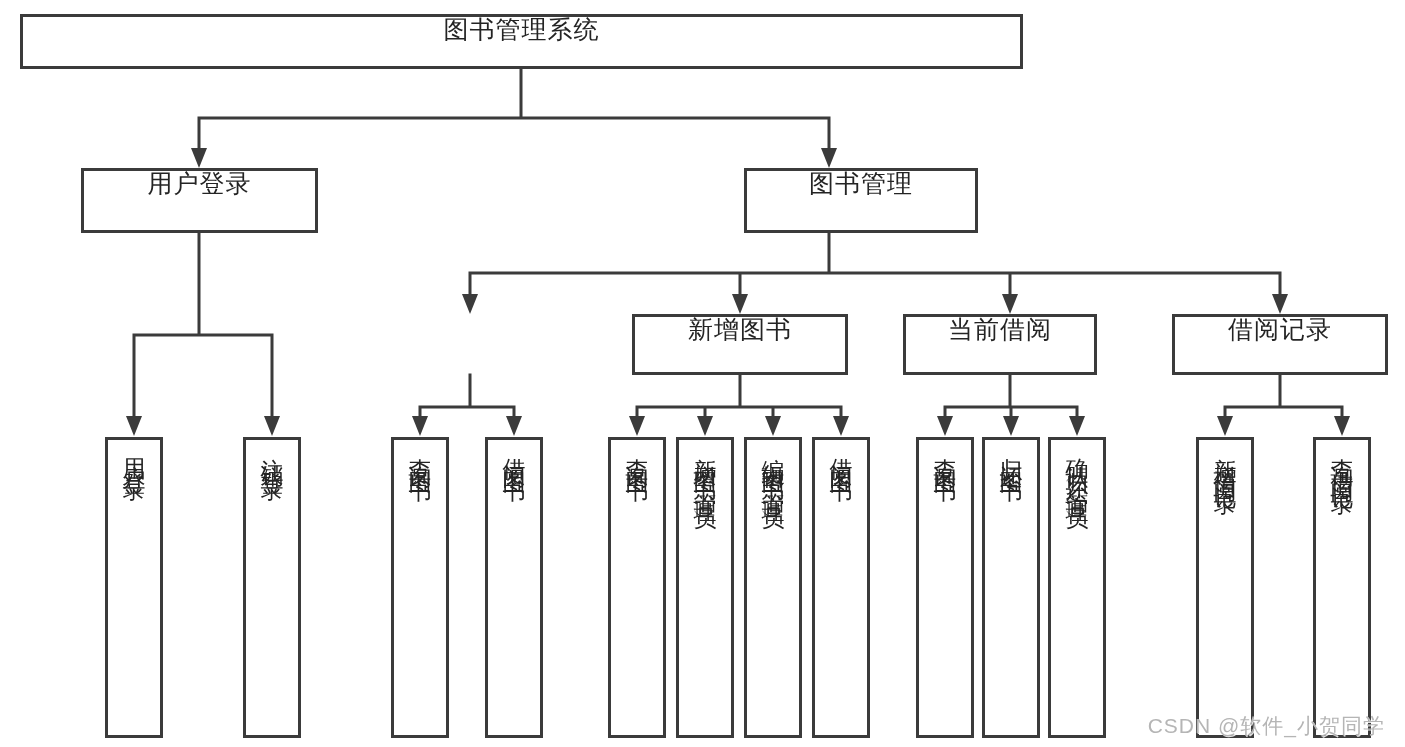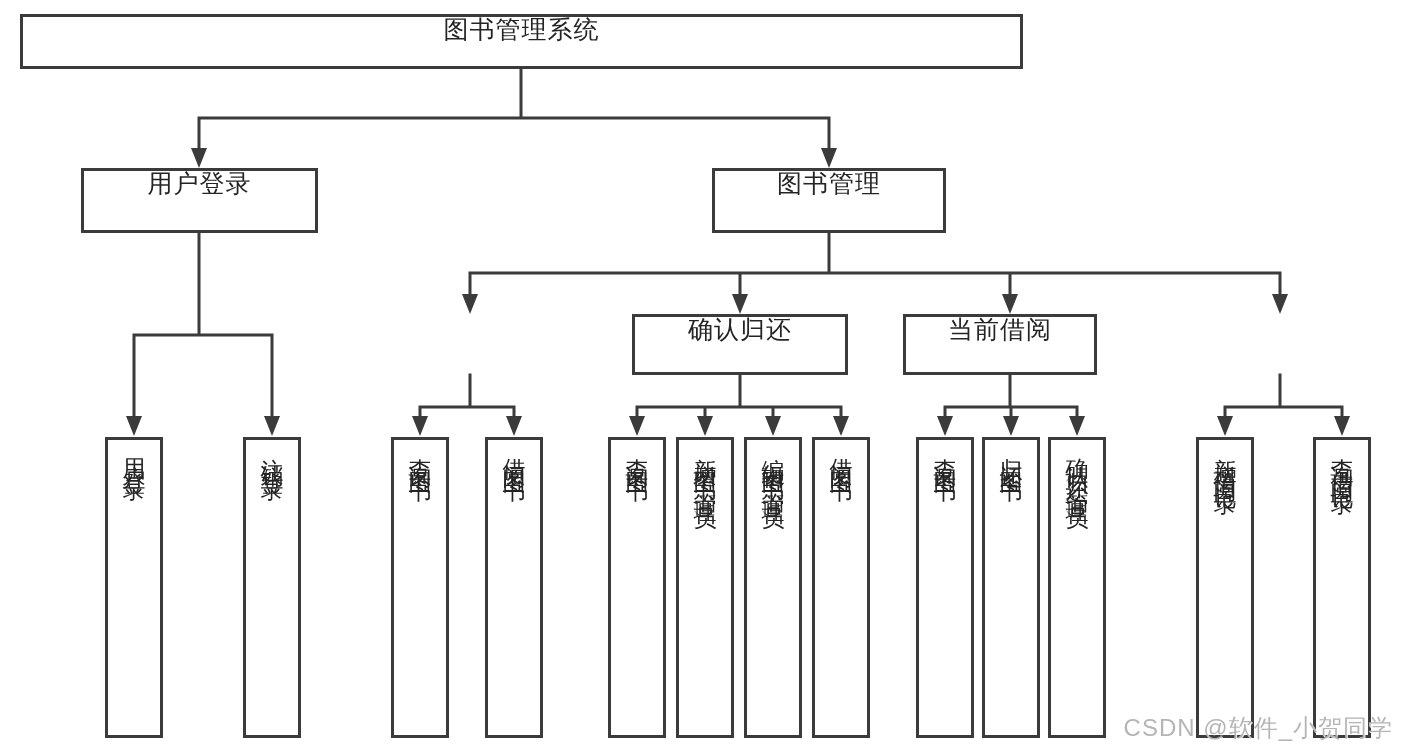--- a/index.html
+++ b/index.html
@@ -41,23 +41,23 @@
     writing-mode: vertical-rl;
     text-orientation: mixed;
     font-size: 23px;
     letter-spacing: 7px;
     color: #242424;
     white-space: nowrap;
     line-height: 1;
   }
   .watermark {
     position: absolute;
-    right: 12px;
+    right: 20px;
     top: 712px;
-    font-size: 24px;
+    font-size: 21px;
     color: #b5b5b5;
     letter-spacing: 1px;
     text-shadow: 1px 1px 0 rgba(255,255,255,0.85);
     white-space: nowrap;
     z-index: 5;
   }
 </style>
 </head>
 <body>
 
@@ -103,29 +103,32 @@
     </g>
   </svg>
 
   <div class="box" style="left:20px;top:14px;width:1003px;height:55px">
     <span class="hlabel">图书管理系统</span>
   </div>
 
   <div class="box" style="left:81px;top:168px;width:237px;height:65px">
     <span class="hlabel">用户登录</span>
   </div>
-  <div class="box" style="left:712px;top:168px;width:234px;height:65px">
+  <div class="box" style="left:744px;top:168px;width:234px;height:65px">
     <span class="hlabel">图书管理</span>
   </div>
 
   <div class="box" style="left:632px;top:314px;width:216px;height:61px">
-    <span class="hlabel">确认归还</span>
+    <span class="hlabel">新增图书</span>
   </div>
   <div class="box" style="left:903px;top:314px;width:194px;height:61px">
     <span class="hlabel">当前借阅</span>
+  </div>
+  <div class="box" style="left:1172px;top:314px;width:216px;height:61px">
+    <span class="hlabel">借阅记录</span>
   </div>
 
   <div class="box" style="left:105px;top:437px;width:58px;height:301px">
     <span class="vlabel">用户登录</span>
   </div>
   <div class="box" style="left:243px;top:437px;width:58px;height:301px">
     <span class="vlabel">注销登录</span>
   </div>
 
   <div class="box" style="left:391px;top:437px;width:58px;height:301px">

